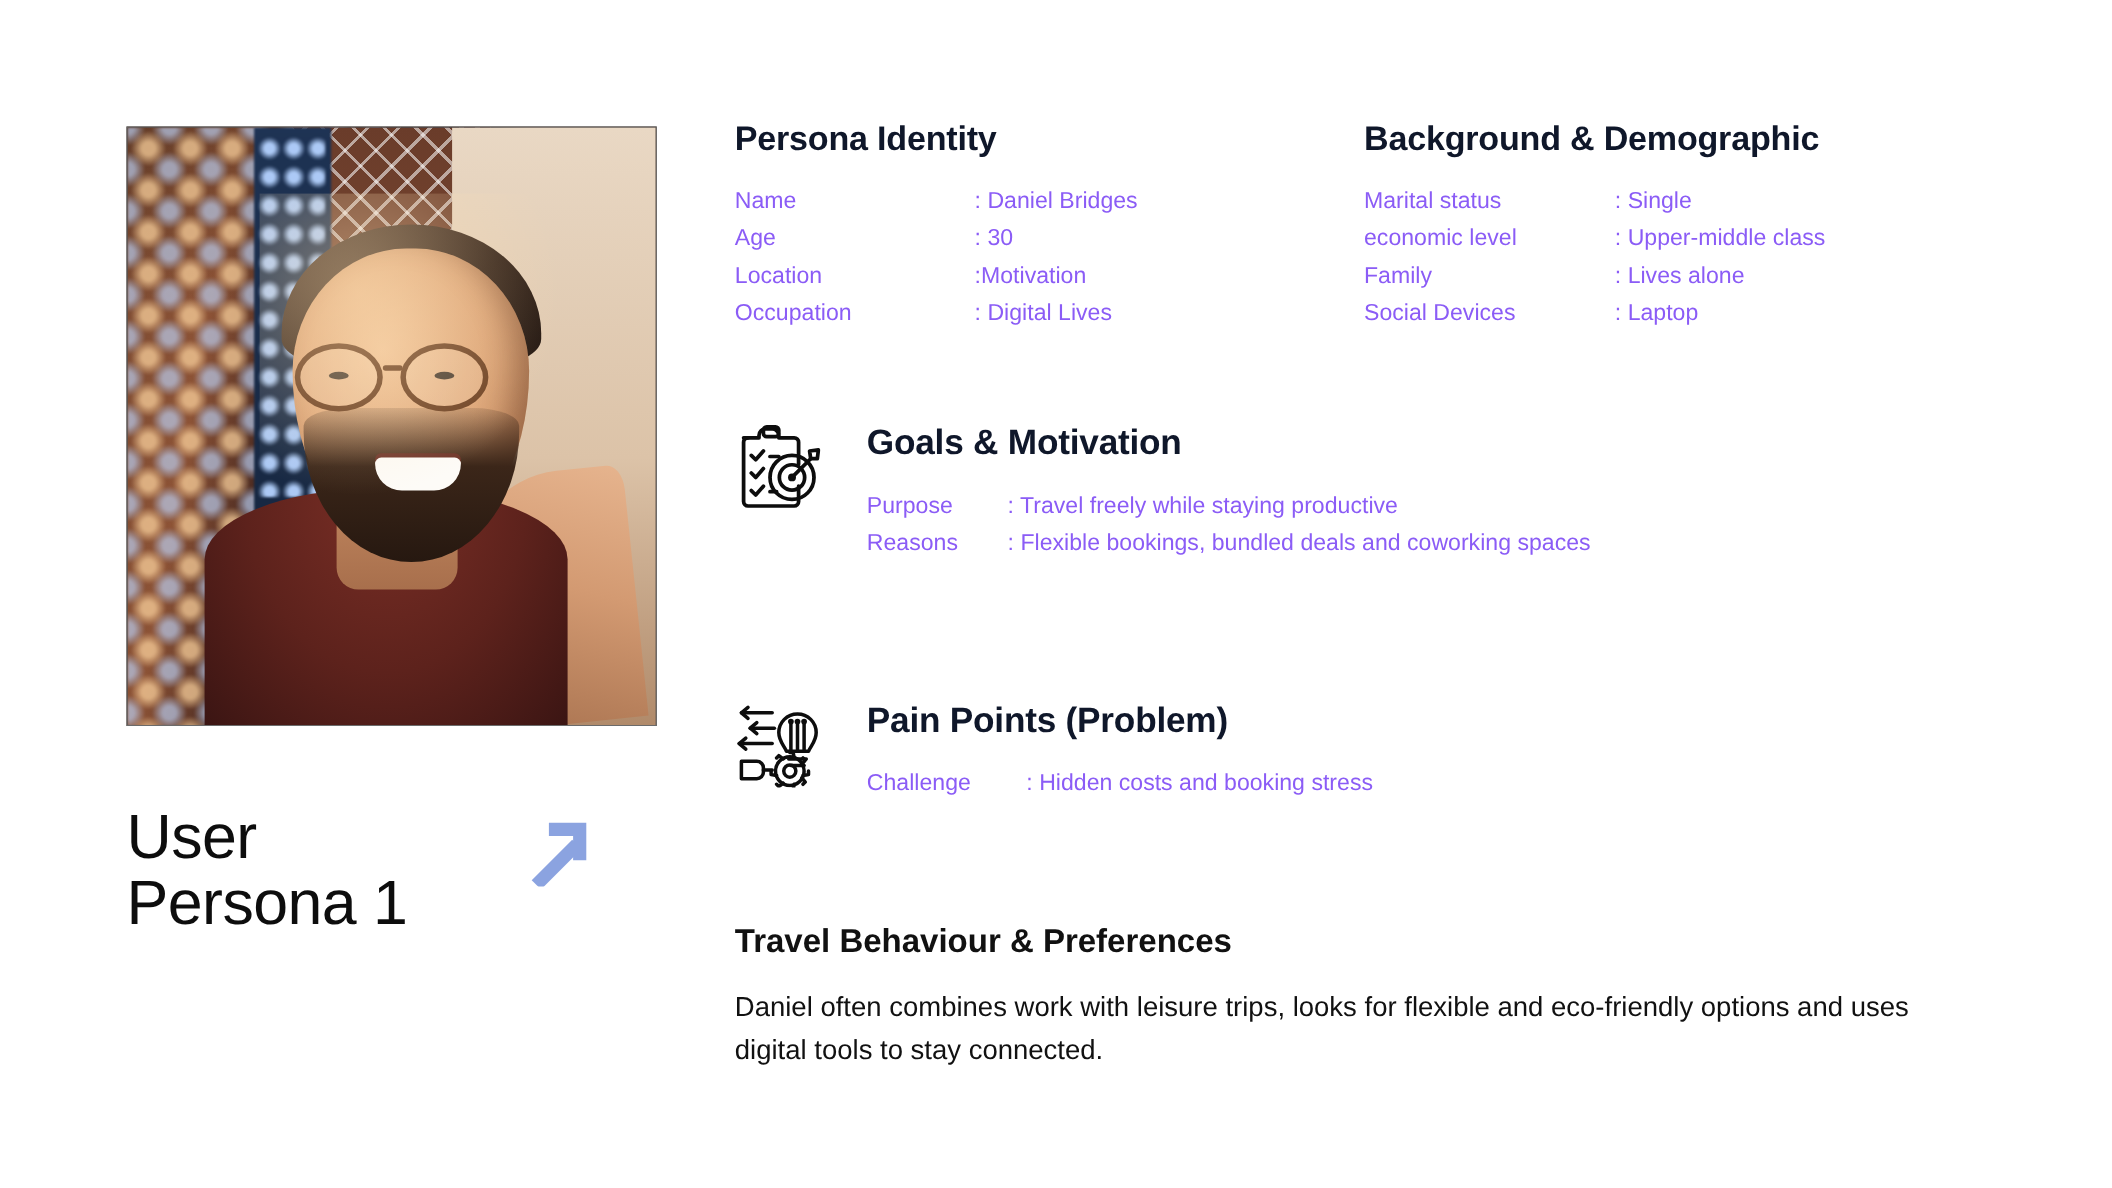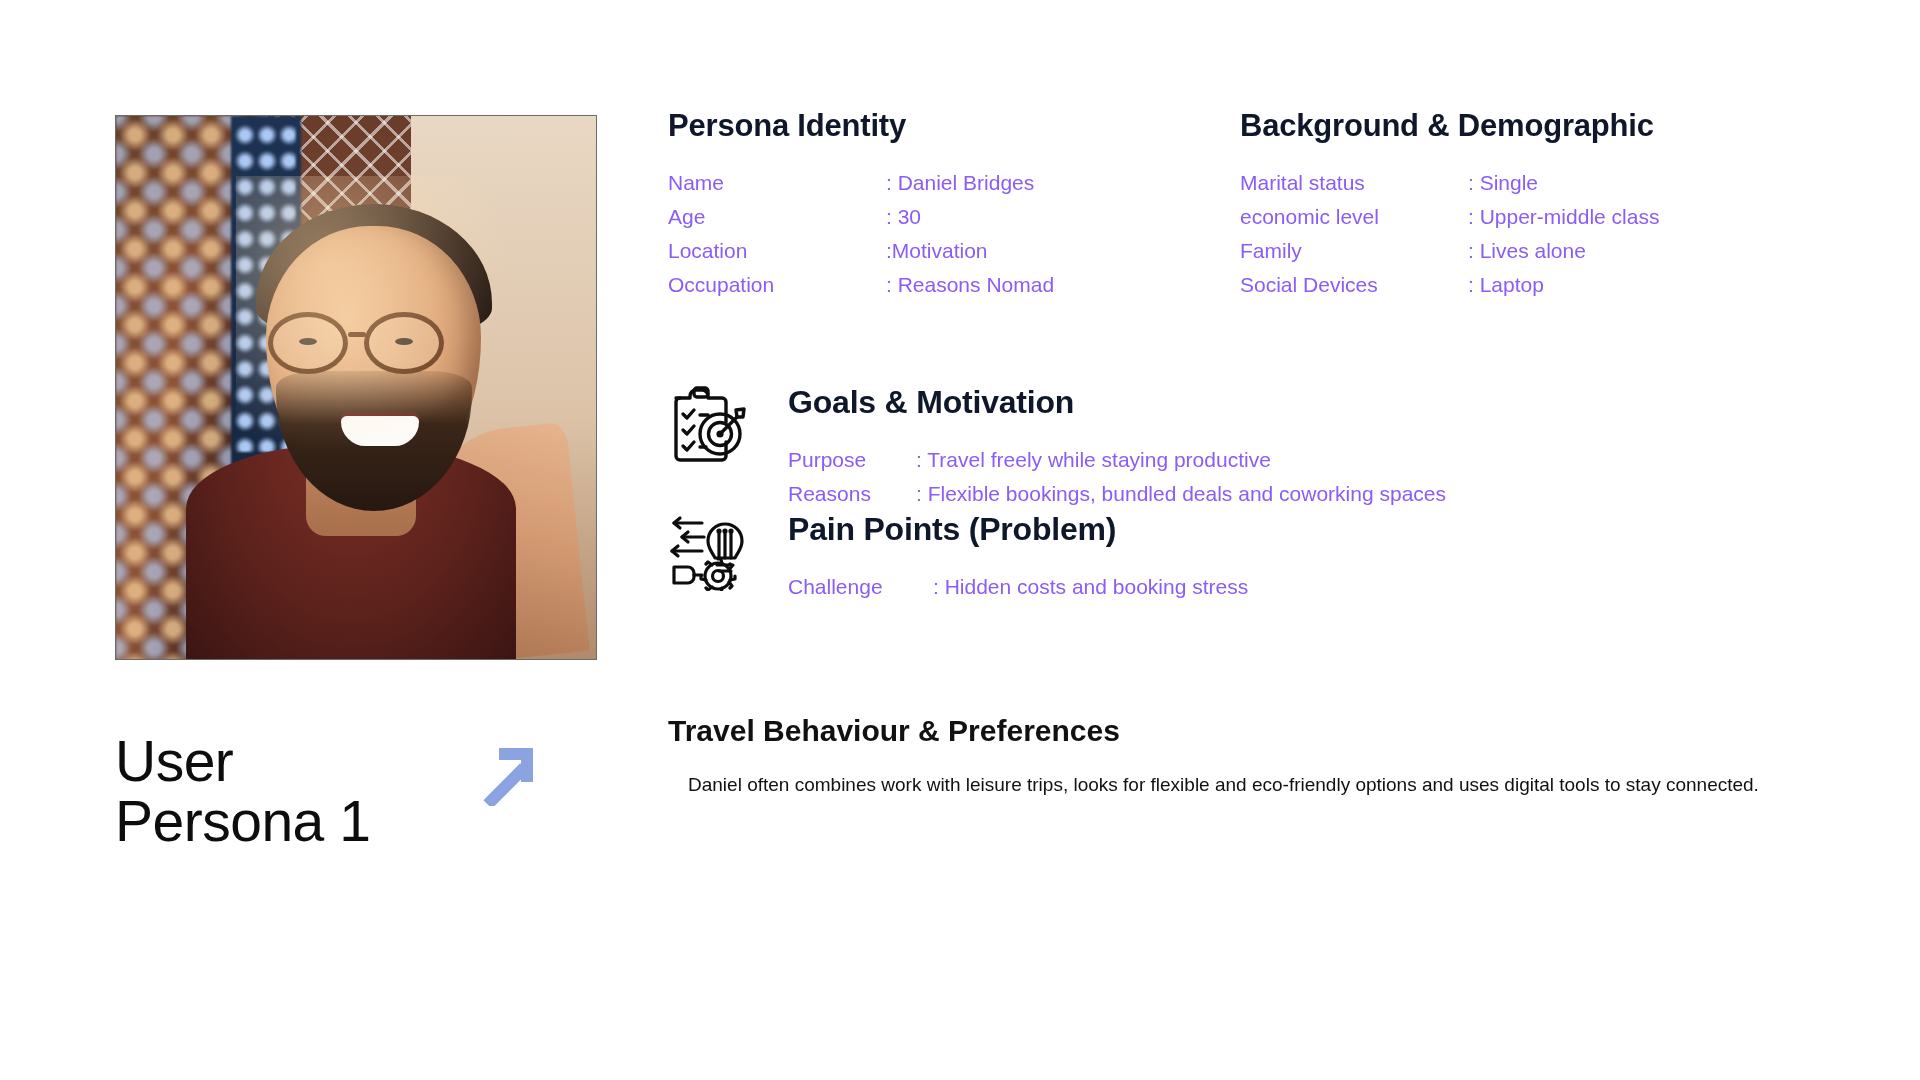--- a/index.html
+++ b/index.html
@@ -160,25 +160,25 @@
   .k-w-128 { width:128px; }
 
   
   .icon-block { display:flex; align-items:flex-start; }
   .icon-slot {
     flex:0 0 auto; width:120px; display:flex; justify-content:flex-start;
   }
   .block-body { flex:1 1 auto; }
 
   .goals-block { margin-top:82px; }
-  .pain-block  { }
+  .pain-block  { margin-top:125px; }
   .travel-block{ margin-top:110px; }
 
   .travel-text {
-    font-size:19px; line-height:26px; color:#111; max-width:1075px;margin-left:20px;
+    font-size:25px; line-height:39px; color:#111; max-width:1075px;
   }
   .travel-head { font-size:30px; font-weight:700; margin-bottom:24px; }
 </style>
 </head>
 <body>
 
 <div class="page">
 
   <div class="left-col">
 
@@ -234,21 +234,21 @@
           <div class="kv-row">
             <span class="kv-key k-w-180">Age</span>
             <span class="kv-val">: 30</span>
           </div>
           <div class="kv-row">
             <span class="kv-key k-w-180">Location</span>
             <span class="kv-val">:Motivation</span>
           </div>
           <div class="kv-row">
             <span class="kv-key k-w-180">Occupation</span>
-            <span class="kv-val">: Reasons Nomad</span>
+            <span class="kv-val">: Digital Lives</span>
           </div>
         </div>
       </div>
 
       <div class="top-col-b">
         <div class="sec-head">Background &amp; Demographic</div>
         <div class="kv">
           <div class="kv-row">
             <span class="kv-key k-w-230">Marital status</span>
             <span class="kv-val">: Single</span>

